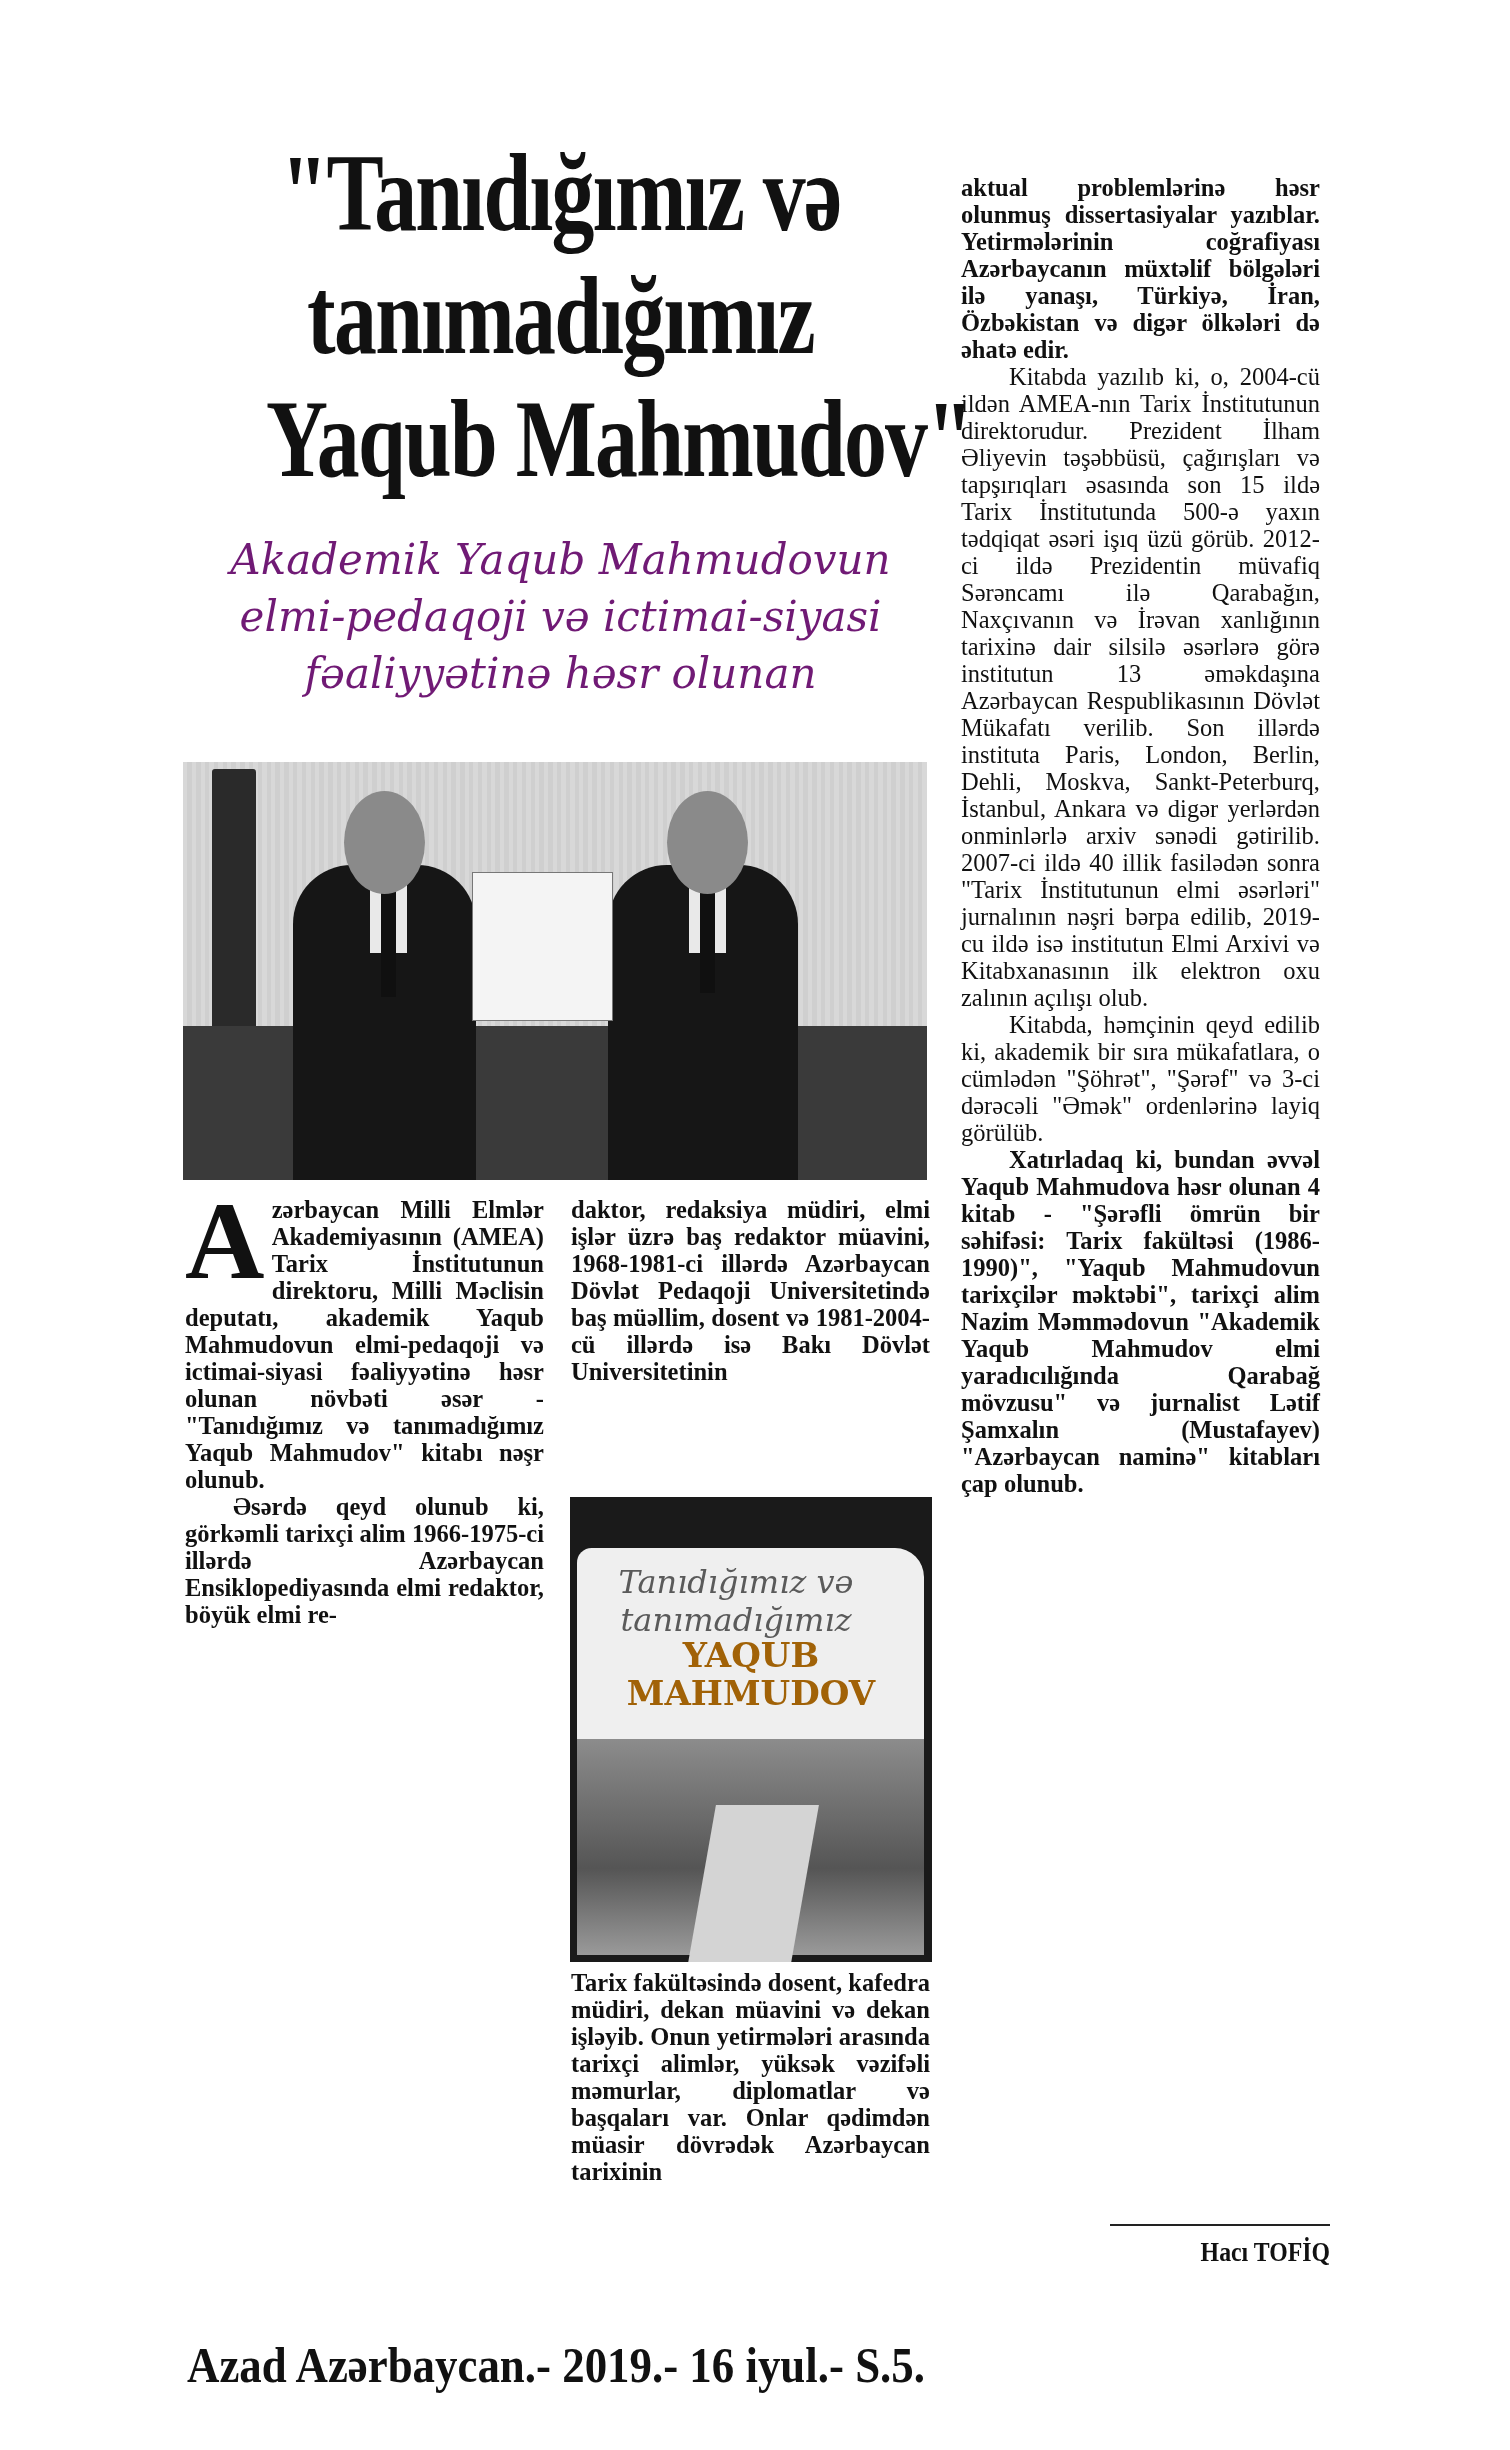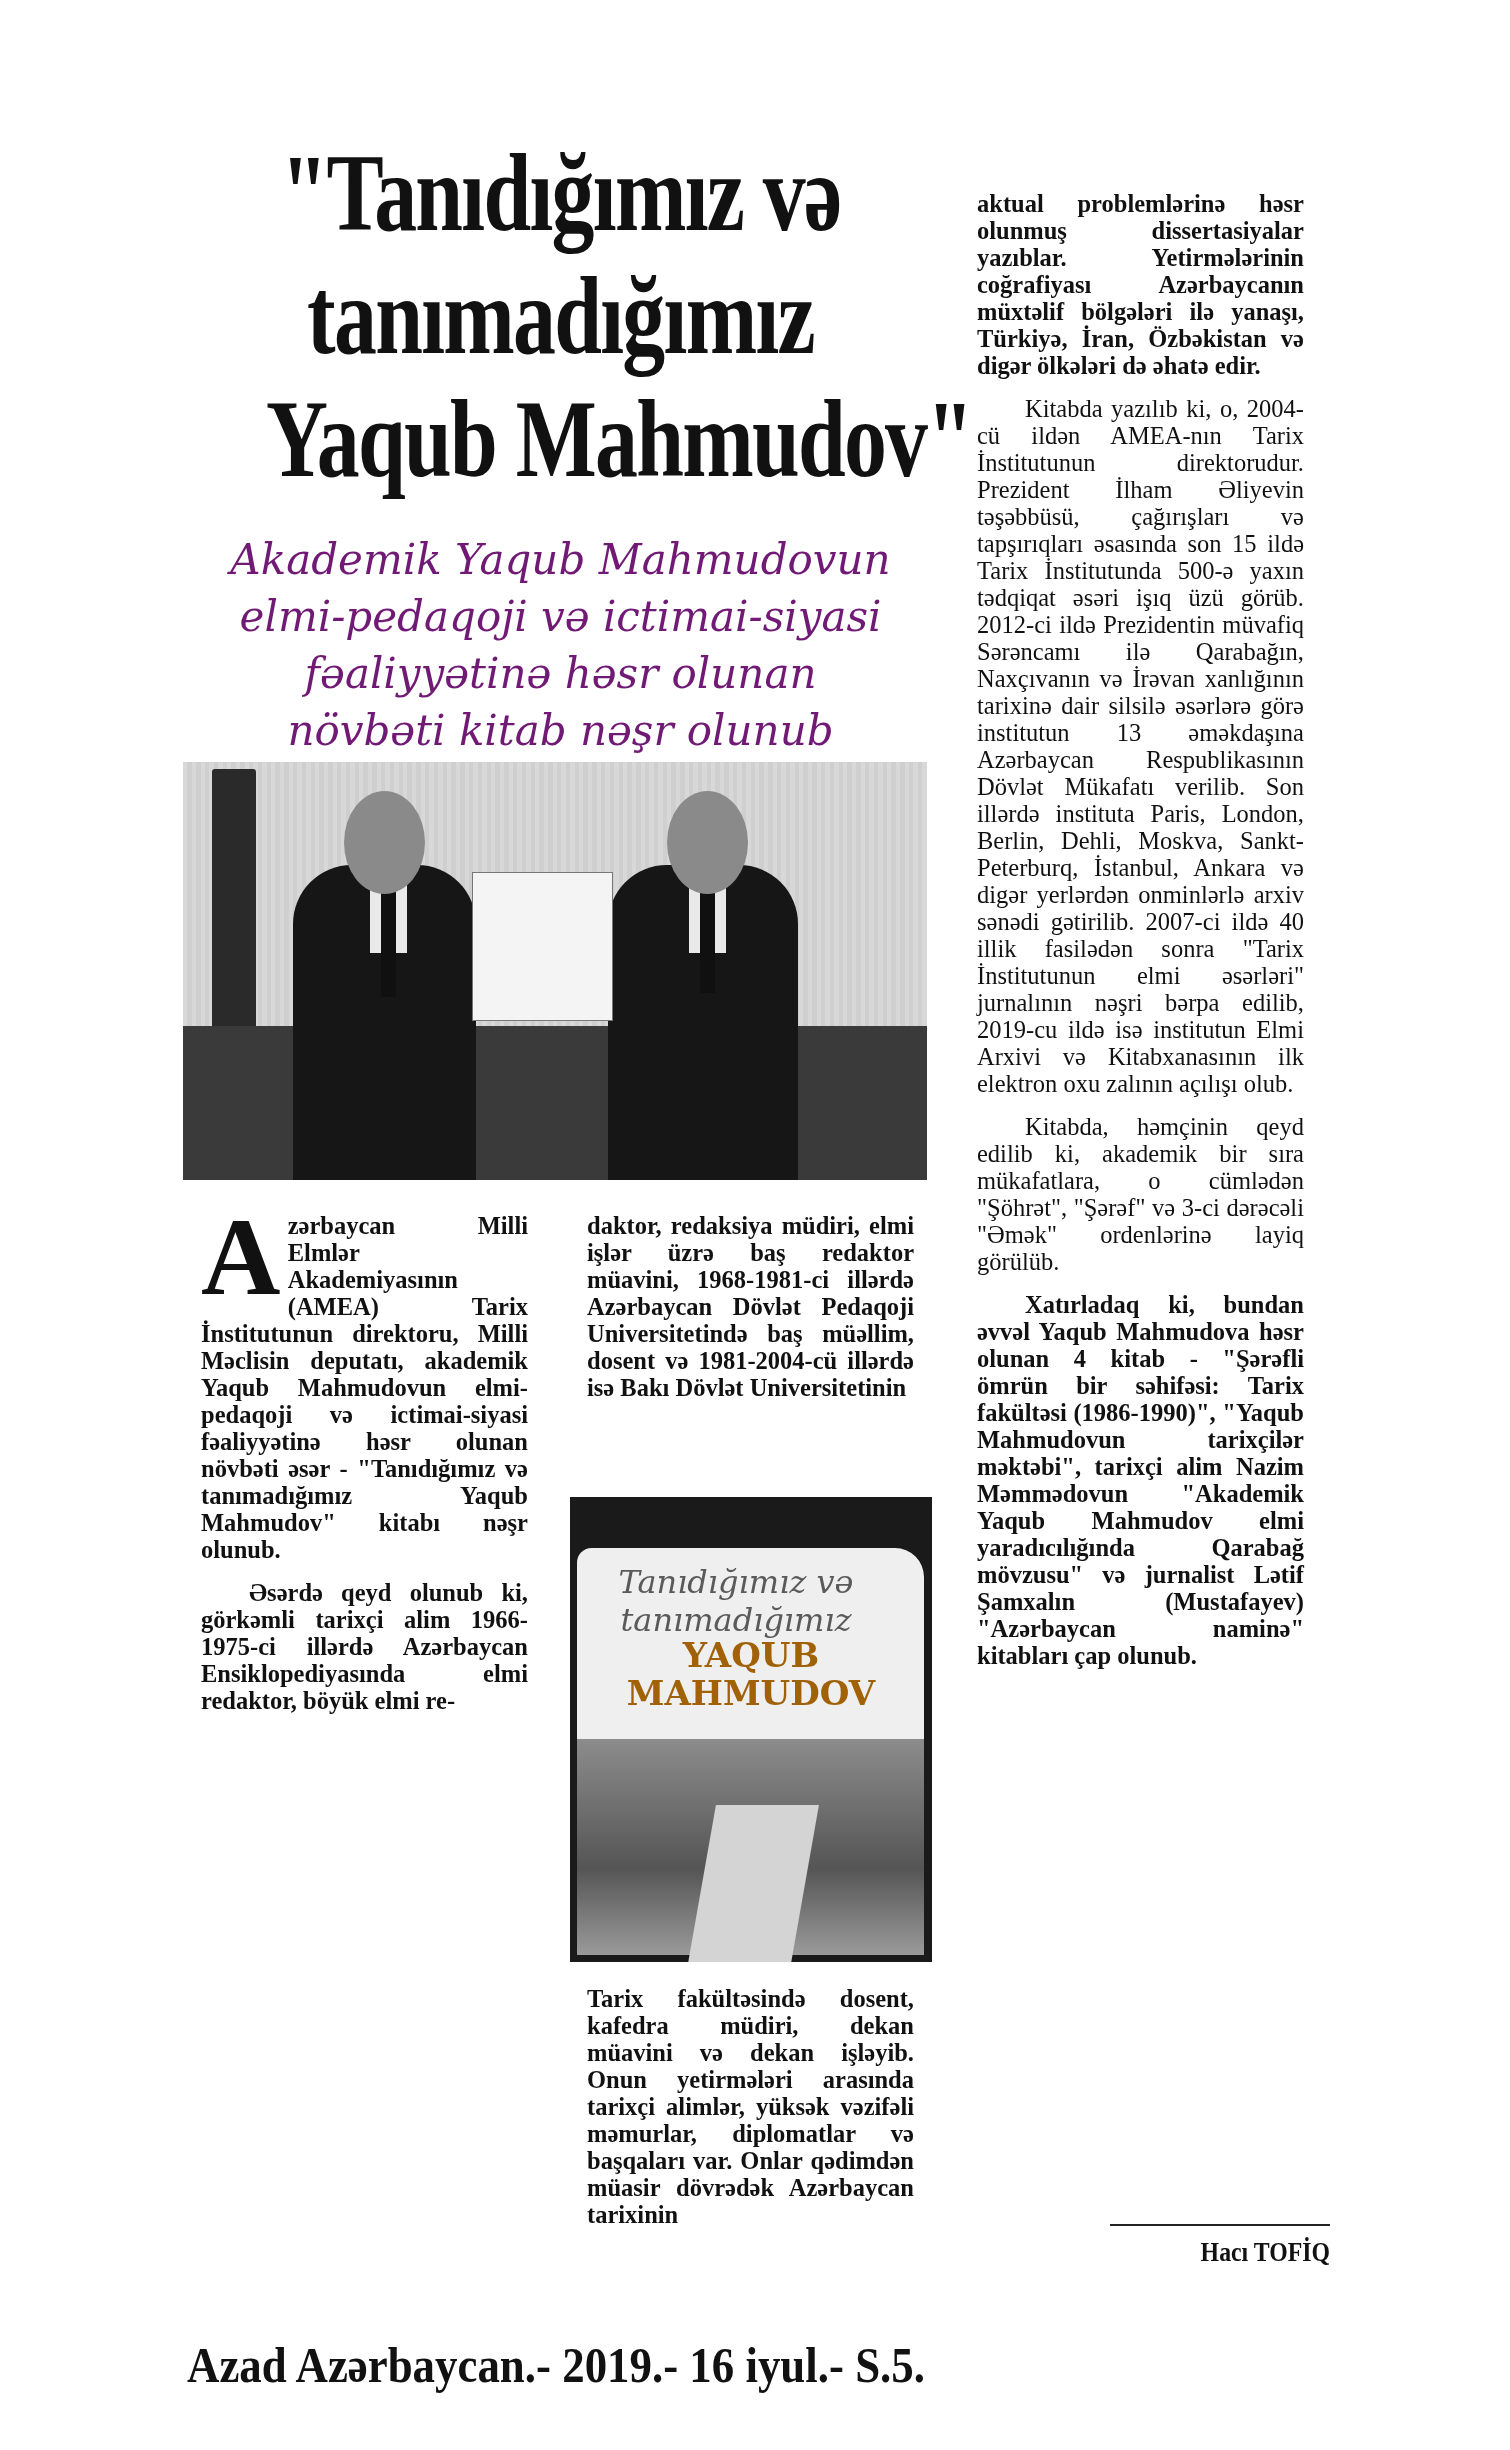--- a/index.html
+++ b/index.html
@@ -17,21 +17,21 @@
   .photo .flag { position:absolute; left:29px; top:7.3px; width:44px; height:344px; background:#2a2a2a; border-radius:2.9px 2.9px 0 0; }
   .photo .desk { position:absolute; left:0; top:264px; width:100%; height:154px; background:#3a3a3a; }
   .photo .man { position:absolute; background:#161616; border-radius:59px 59px 0 0; }
   .photo .head { position:absolute; background:#8a8a8a; border-radius:50%; }
   .photo .shirt { position:absolute; background:#e9e9e9; }
   .photo .tie { position:absolute; background:#101010; }
   .photo .doc { position:absolute; background:#f4f4f4; border:1.5px solid #777; }
 
   
   .col { font-family:"Liberation Serif", serif; font-size:24.5px; line-height:27px; text-align:justify; }
-  .col p { margin:16px; }
+  .col p { margin:0; }
   .col p.indent { text-indent:48px; }
   .bold { font-weight:bold; }
   .colA { left:185px; top:1196px; width:359px; }
   .colB { left:571px; top:1196px; width:359px; }
   .colC { left:961px; top:174px; width:359px; }
 
   .dropcap { float:left; font-family:"Liberation Serif", serif; font-weight:bold; font-size:110px; line-height:82px; height:82px; margin:2.9px 7.3px 0 0; padding-top:1.5px; }
 
   .cover { left:570px; top:1497px; width:362px; height:465px; background:#1a1a1a; overflow:hidden; }
   .cover .sky { position:absolute; left:7.3px; top:51px; width:347px; height:242px; background:#efefef; border-radius:14.7px 29px 0 0; }
@@ -53,21 +53,20 @@
 <div class="abs headline">
   <div>"Tanıdığımız və</div>
   <div>tanımadığımız</div>
   <div>Yaqub Mahmudov"</div>
 </div>
 
 <div class="abs subhead">
   <div>Akademik Yaqub Mahmudovun</div>
   <div>elmi-pedaqoji və ictimai-siyasi</div>
   <div>fəaliyyətinə həsr olunan</div>
-  <div>növbəti kitab nəşr olunub</div>
 </div>
 
 <div class="abs photo" title="Two men in dark suits holding a certificate in an office with a flag">
   <div class="wall"></div>
   <div class="flag"></div>
   <div class="desk"></div>
   <div class="man" style="left:110px;top:103px;width:183px;height:315px;"></div>
   <div class="shirt" style="left:187px;top:103px;width:37px;height:88px;"></div>
   <div class="tie" style="left:198px;top:125px;width:14.7px;height:110px;"></div>
   <div class="head" style="left:161px;top:29px;width:81px;height:103px;"></div>

